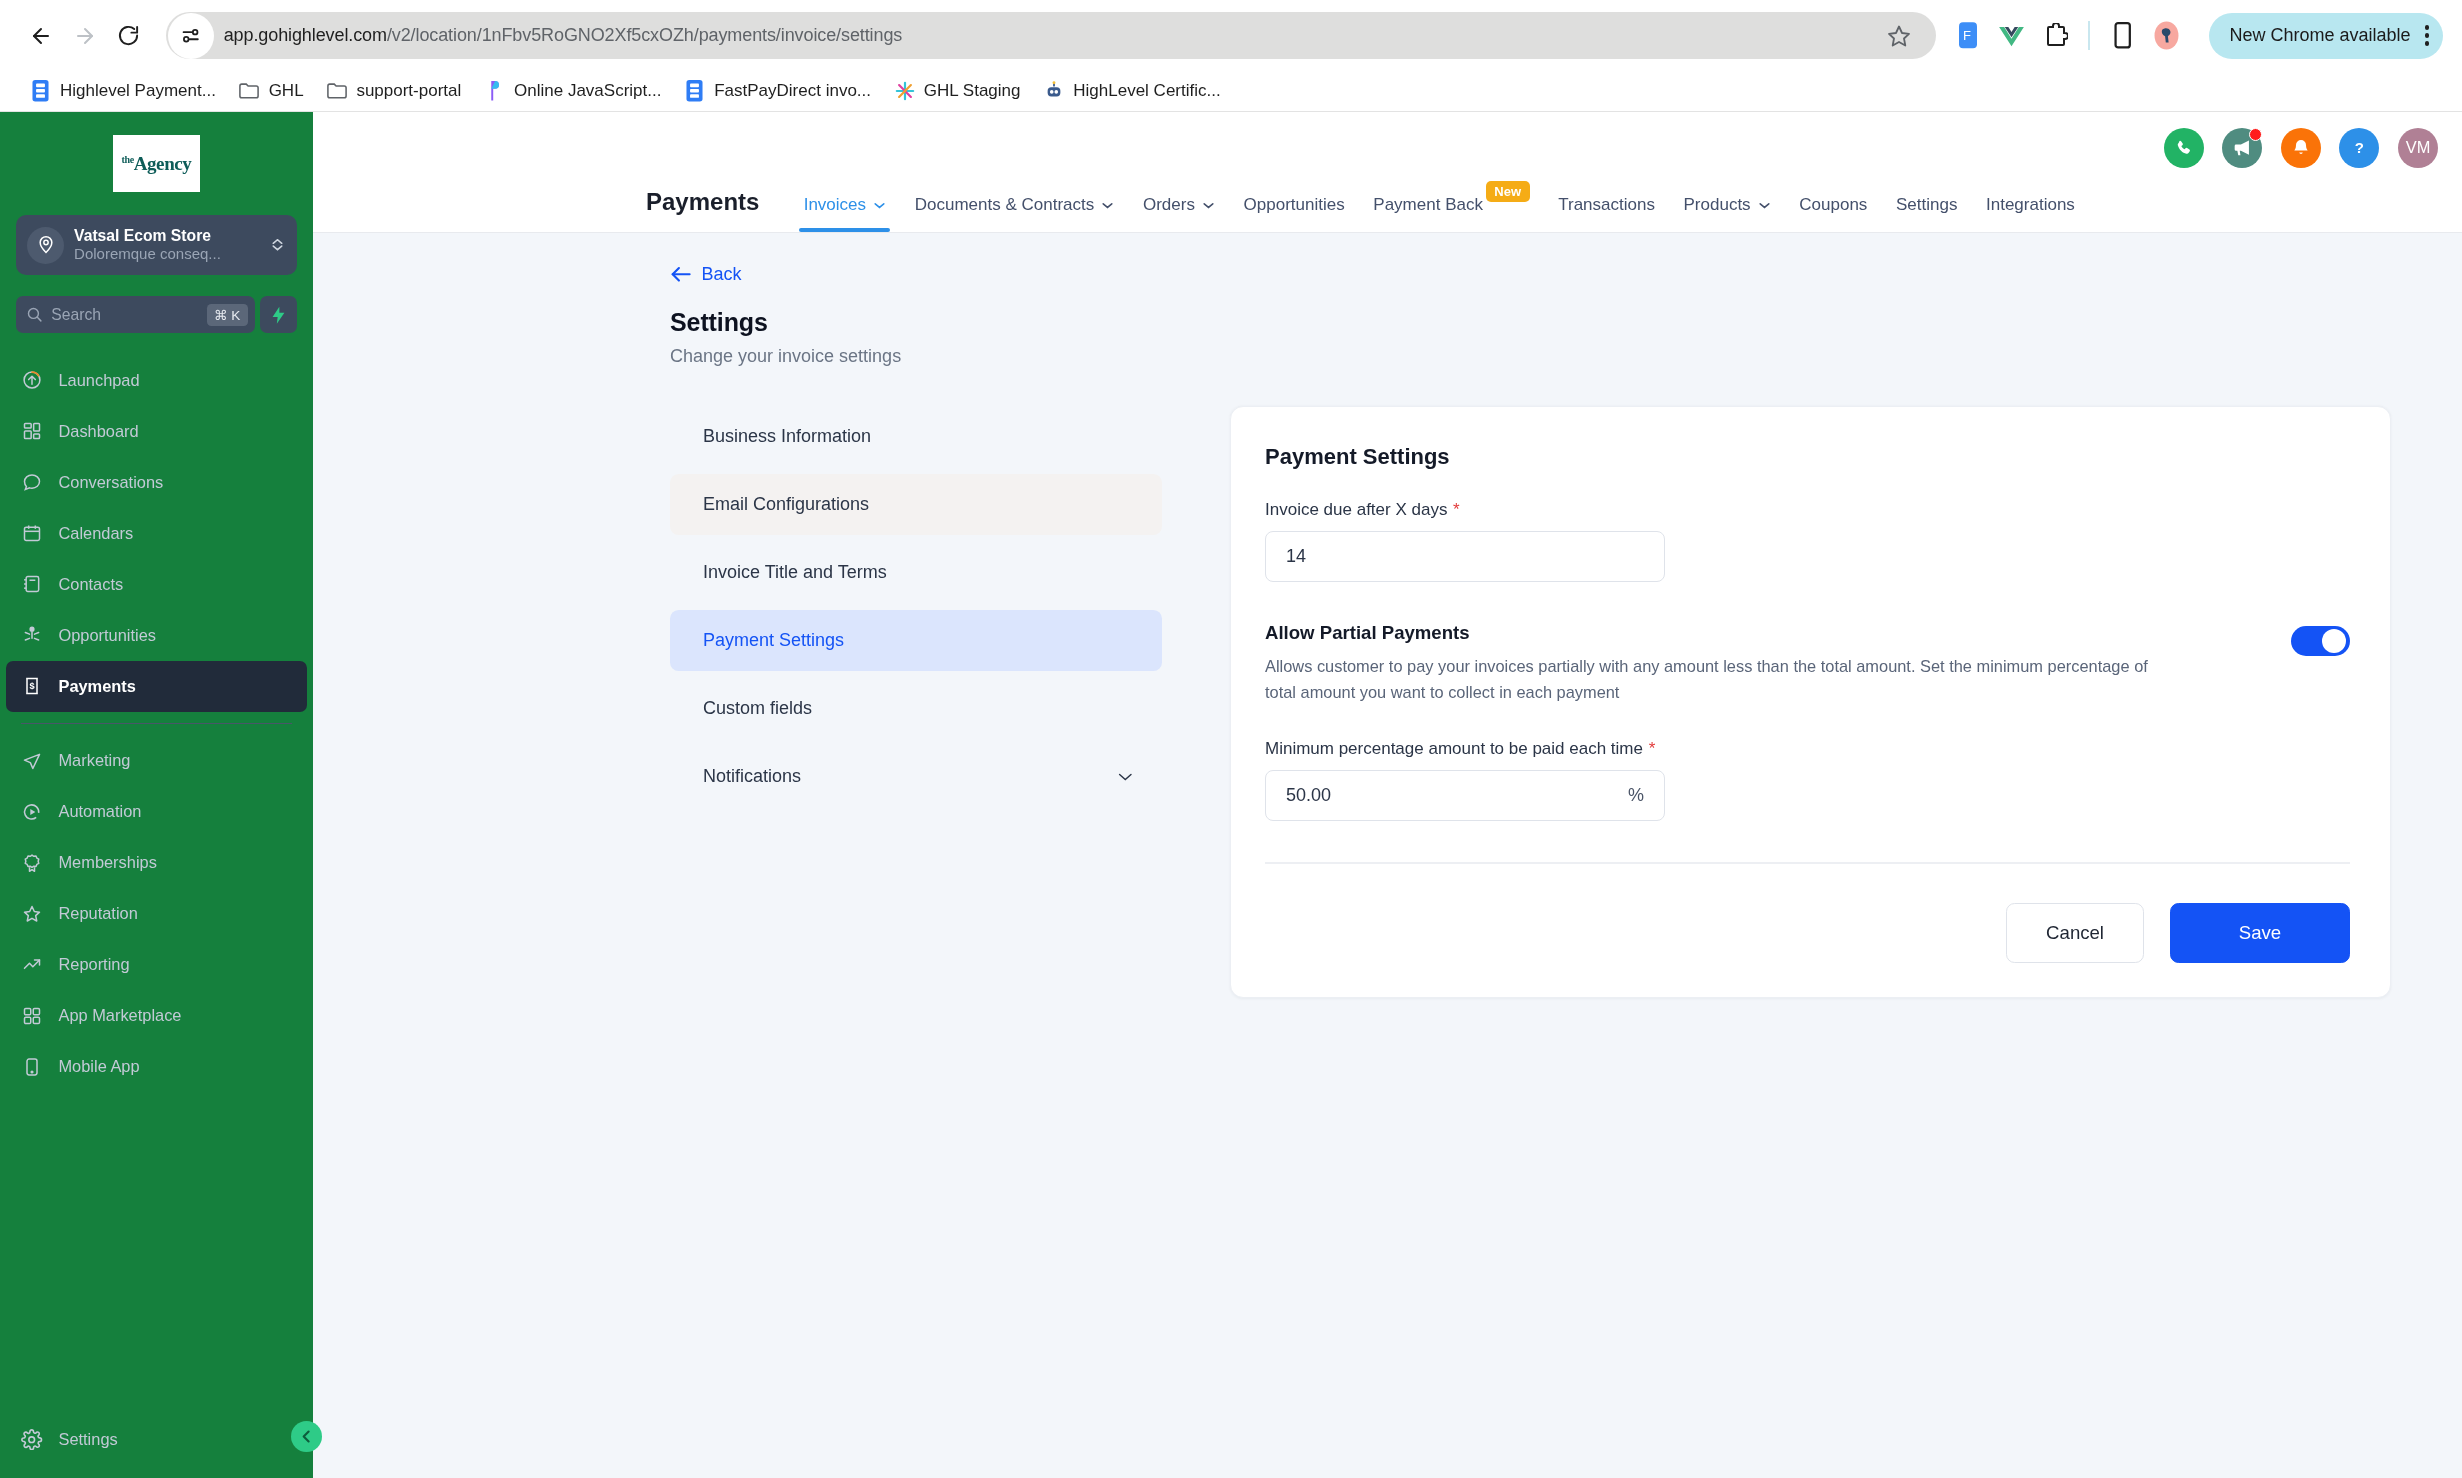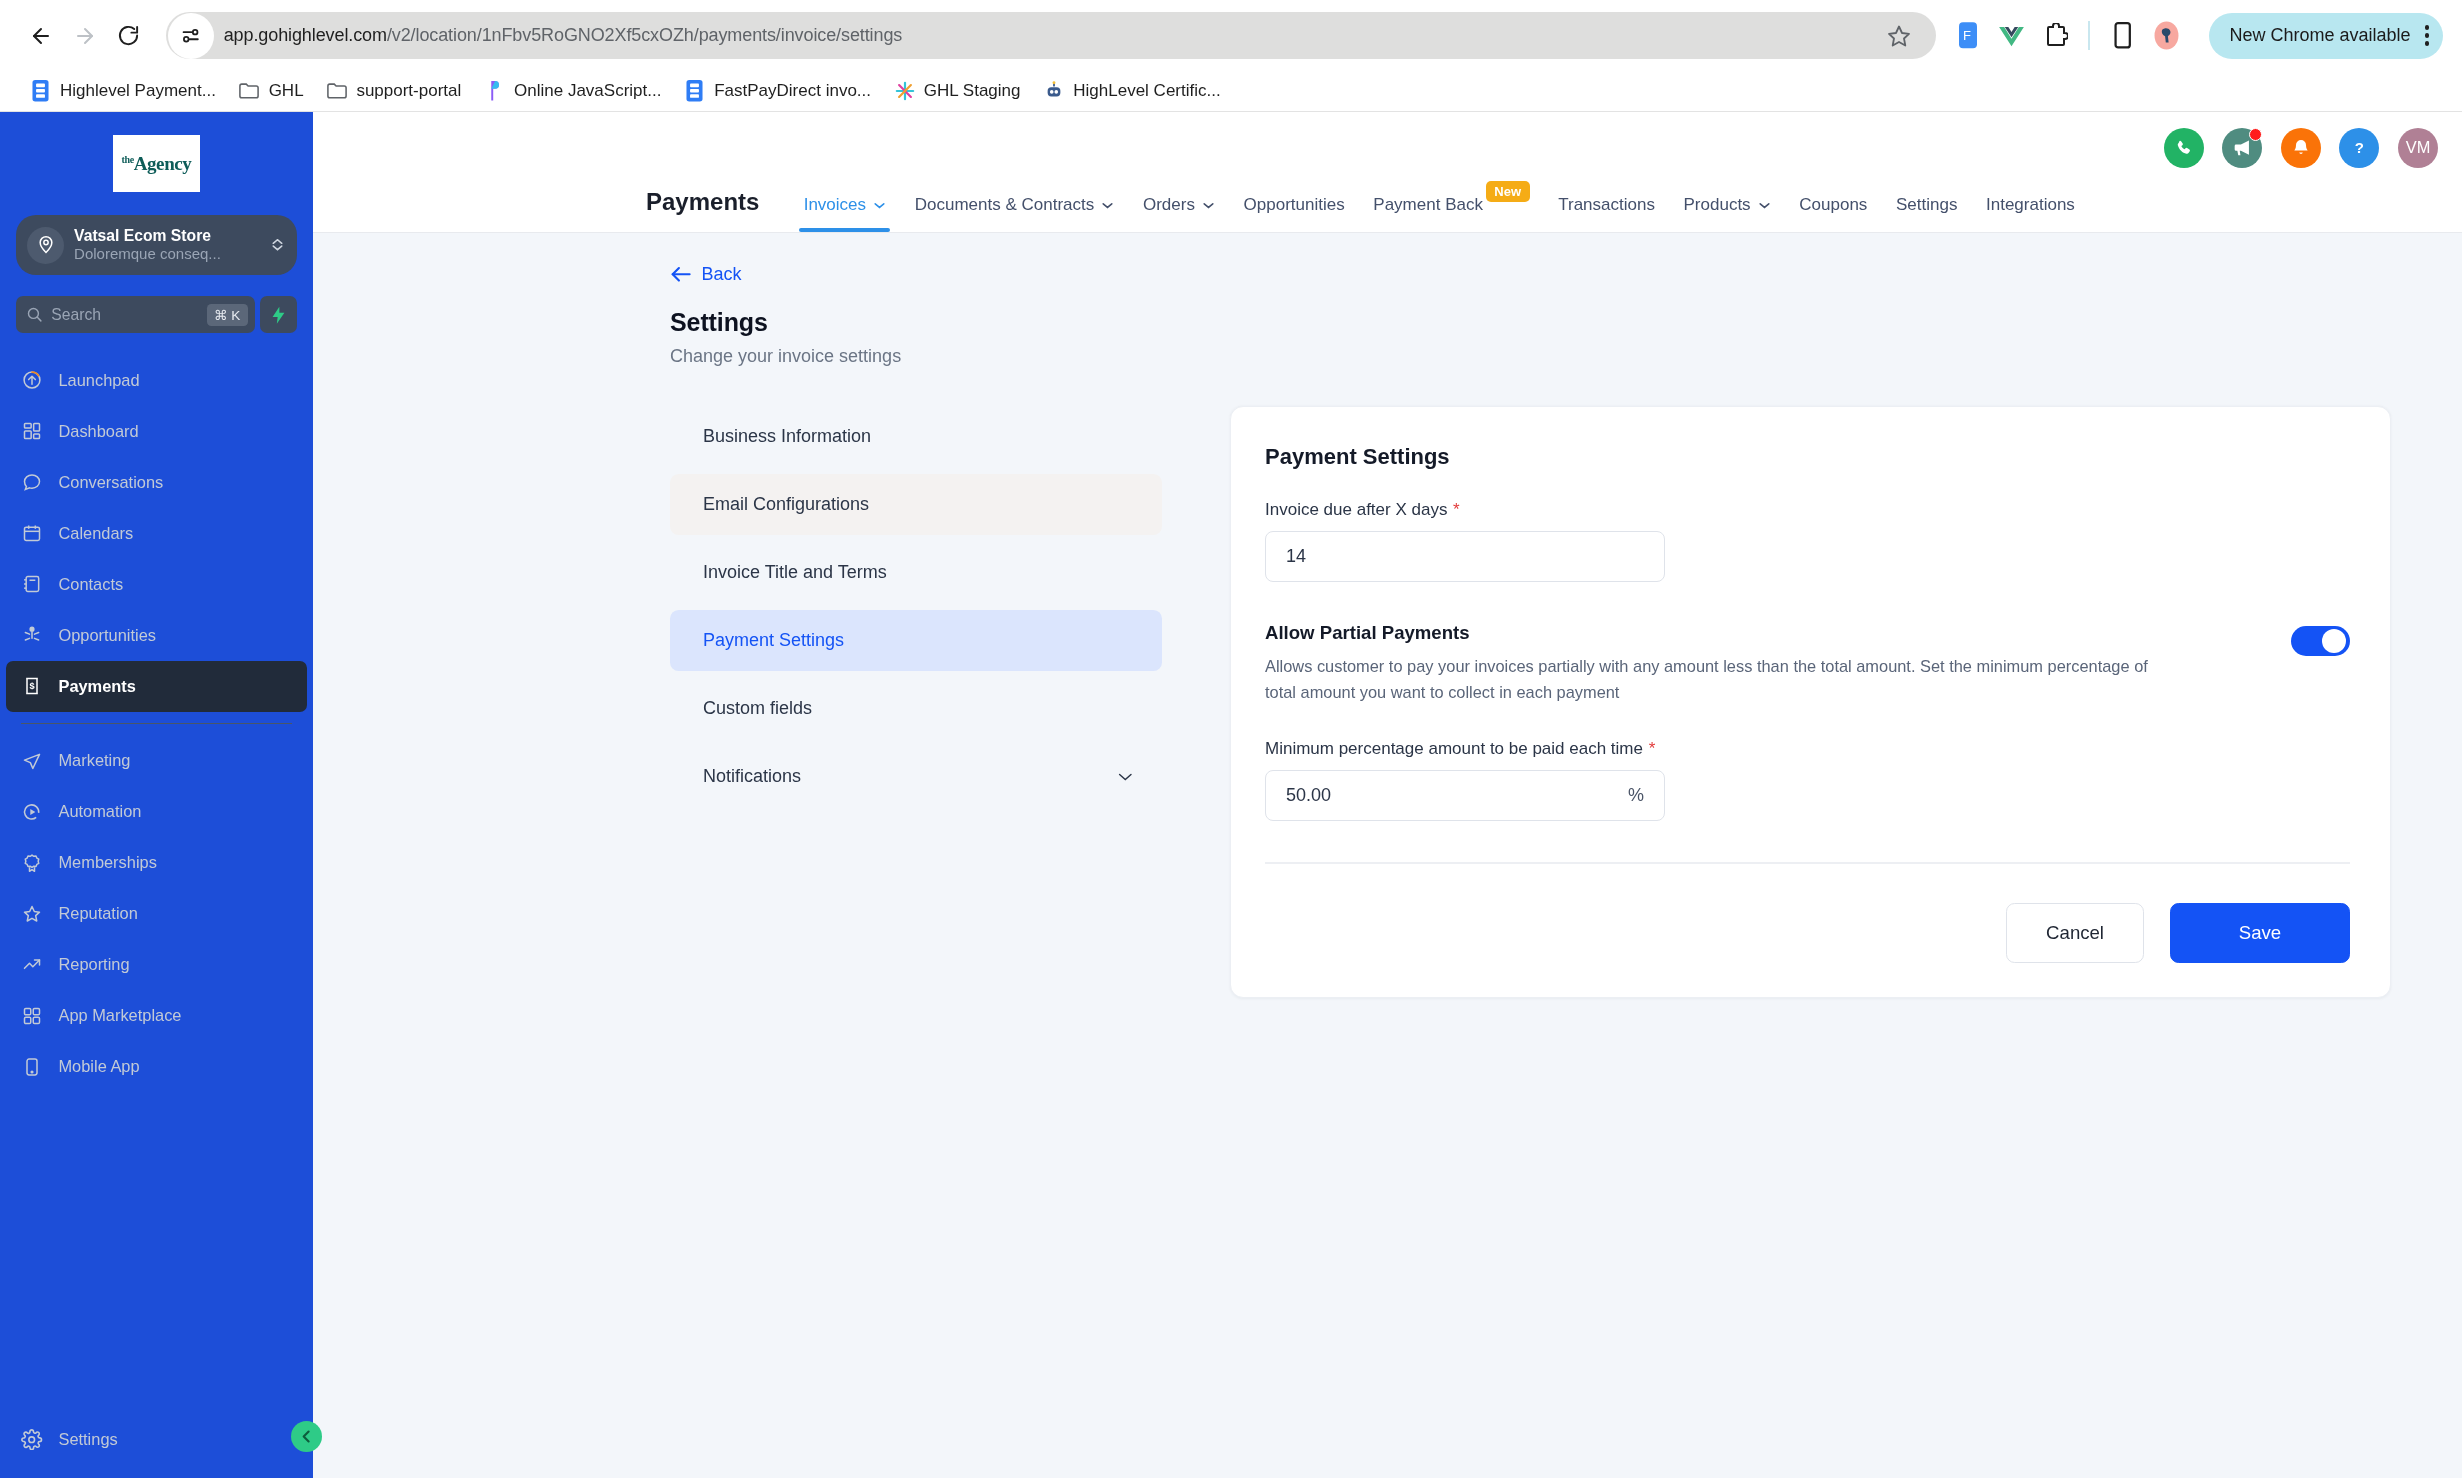--- a/index.html
+++ b/index.html
@@ -110,40 +110,40 @@
     white-space: nowrap;
   }
   .bm-ico { width: 21.4px; height: 21.4px; display:flex; align-items:center; justify-content:center; flex:none;}
 
   
   .app { display: flex; width: 2462px; height: 1367px; }
 
   
   .sidebar {
     width: 313px;
-    background: #1d4ed8;
+    background: #15803d;
     flex: none;
     position: relative;
     display: flex;
     flex-direction: column;
   }
   .logo-box {
     width: 87px; height: 57px;
     background: #fff;
     margin: 23px auto 0 auto;
     display: flex; align-items: center; justify-content: center;
     flex: none;
   }
   .logo-txt { font-family: "Liberation Serif", serif; color: #0d5c58; font-weight: bold; font-size: 19px; letter-spacing: -0.4px;}
   .logo-txt sup { font-size: 10px; font-weight: bold; vertical-align: super; }
 
   .loc-switch {
     margin: 23px 15.7px 0 15.7px;
     background: #3d4a5e;
-    border-radius: 20px;
+    border-radius: 10px;
     height: 60px;
     display: flex; align-items: center;
     padding: 0 11.4px;
     cursor: pointer;
     flex: none;
   }
   .loc-avatar {
     width: 37px; height: 37px; border-radius: 50%;
     background: #4d5a6e;
     display:flex; align-items:center; justify-content:center;

